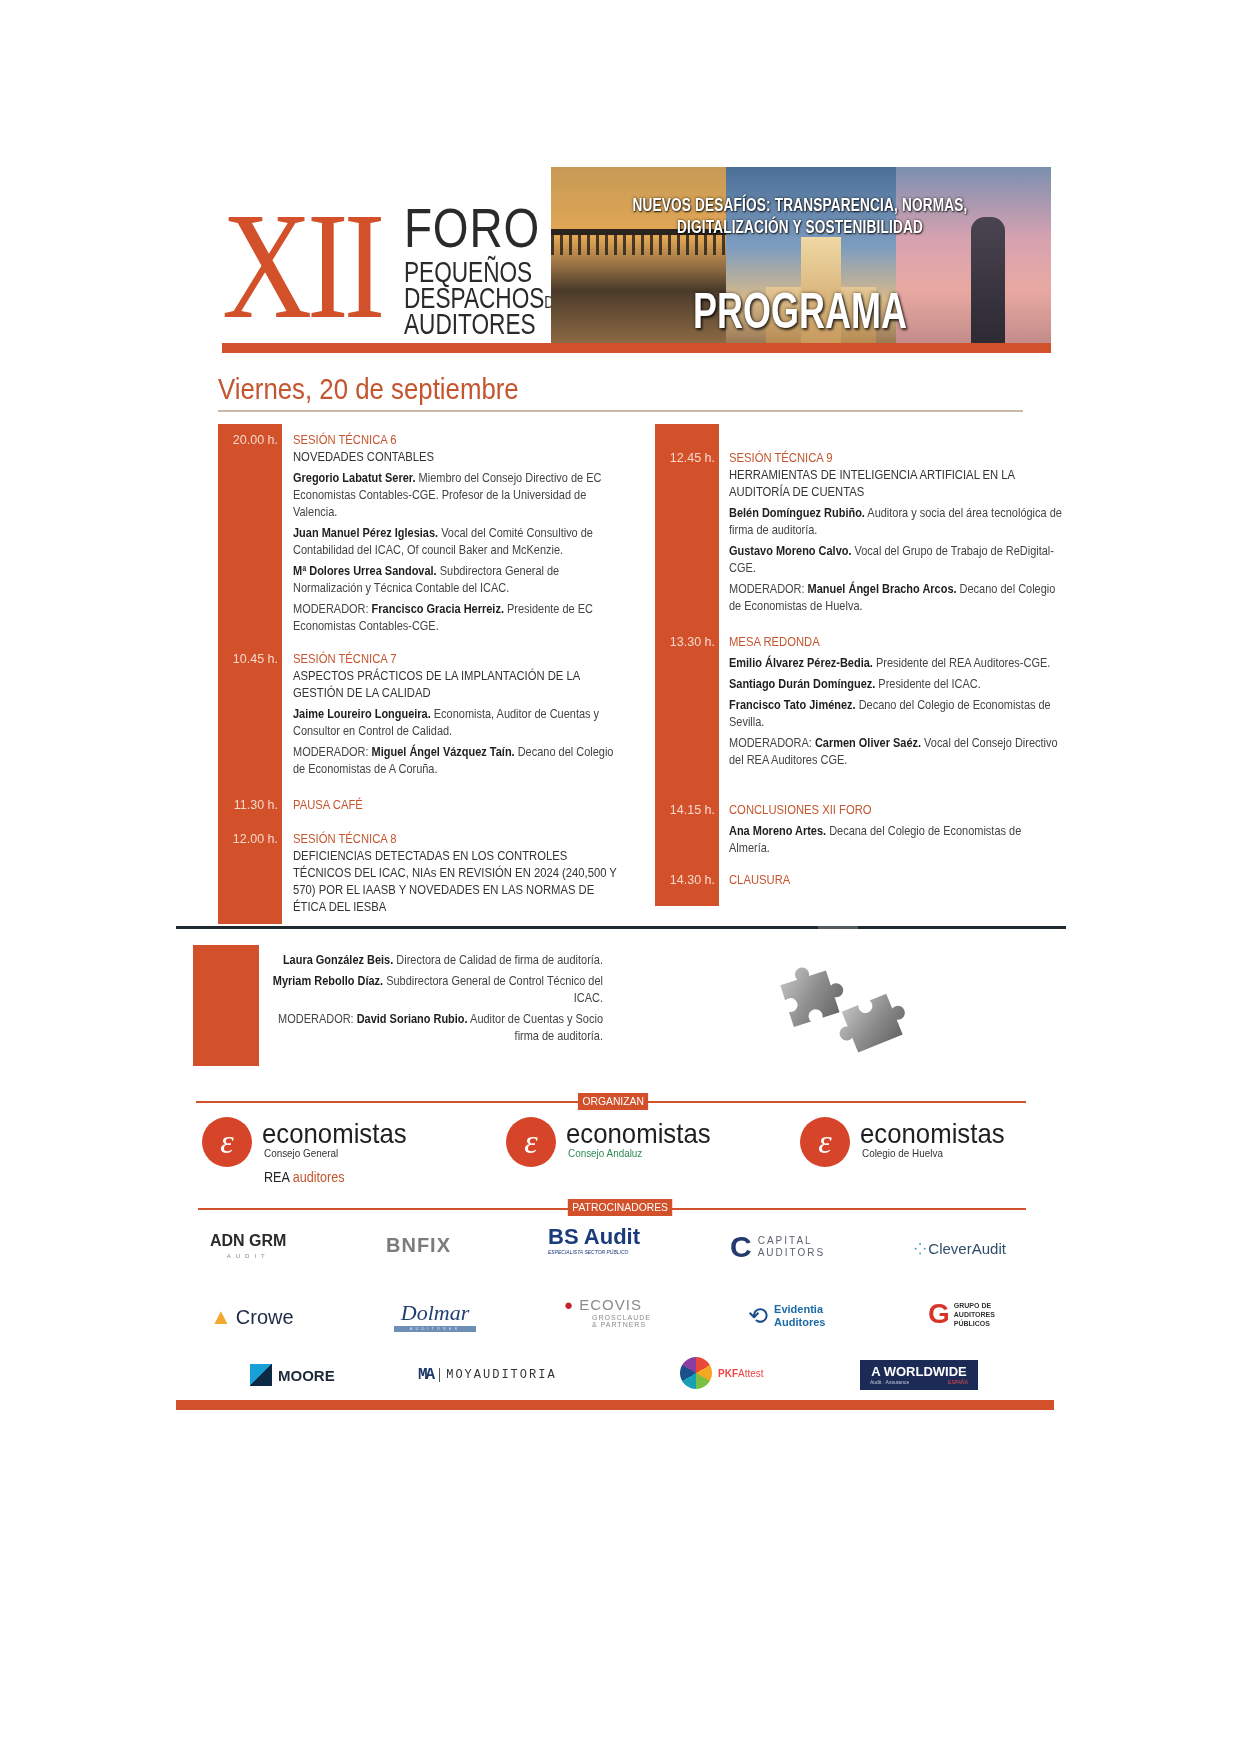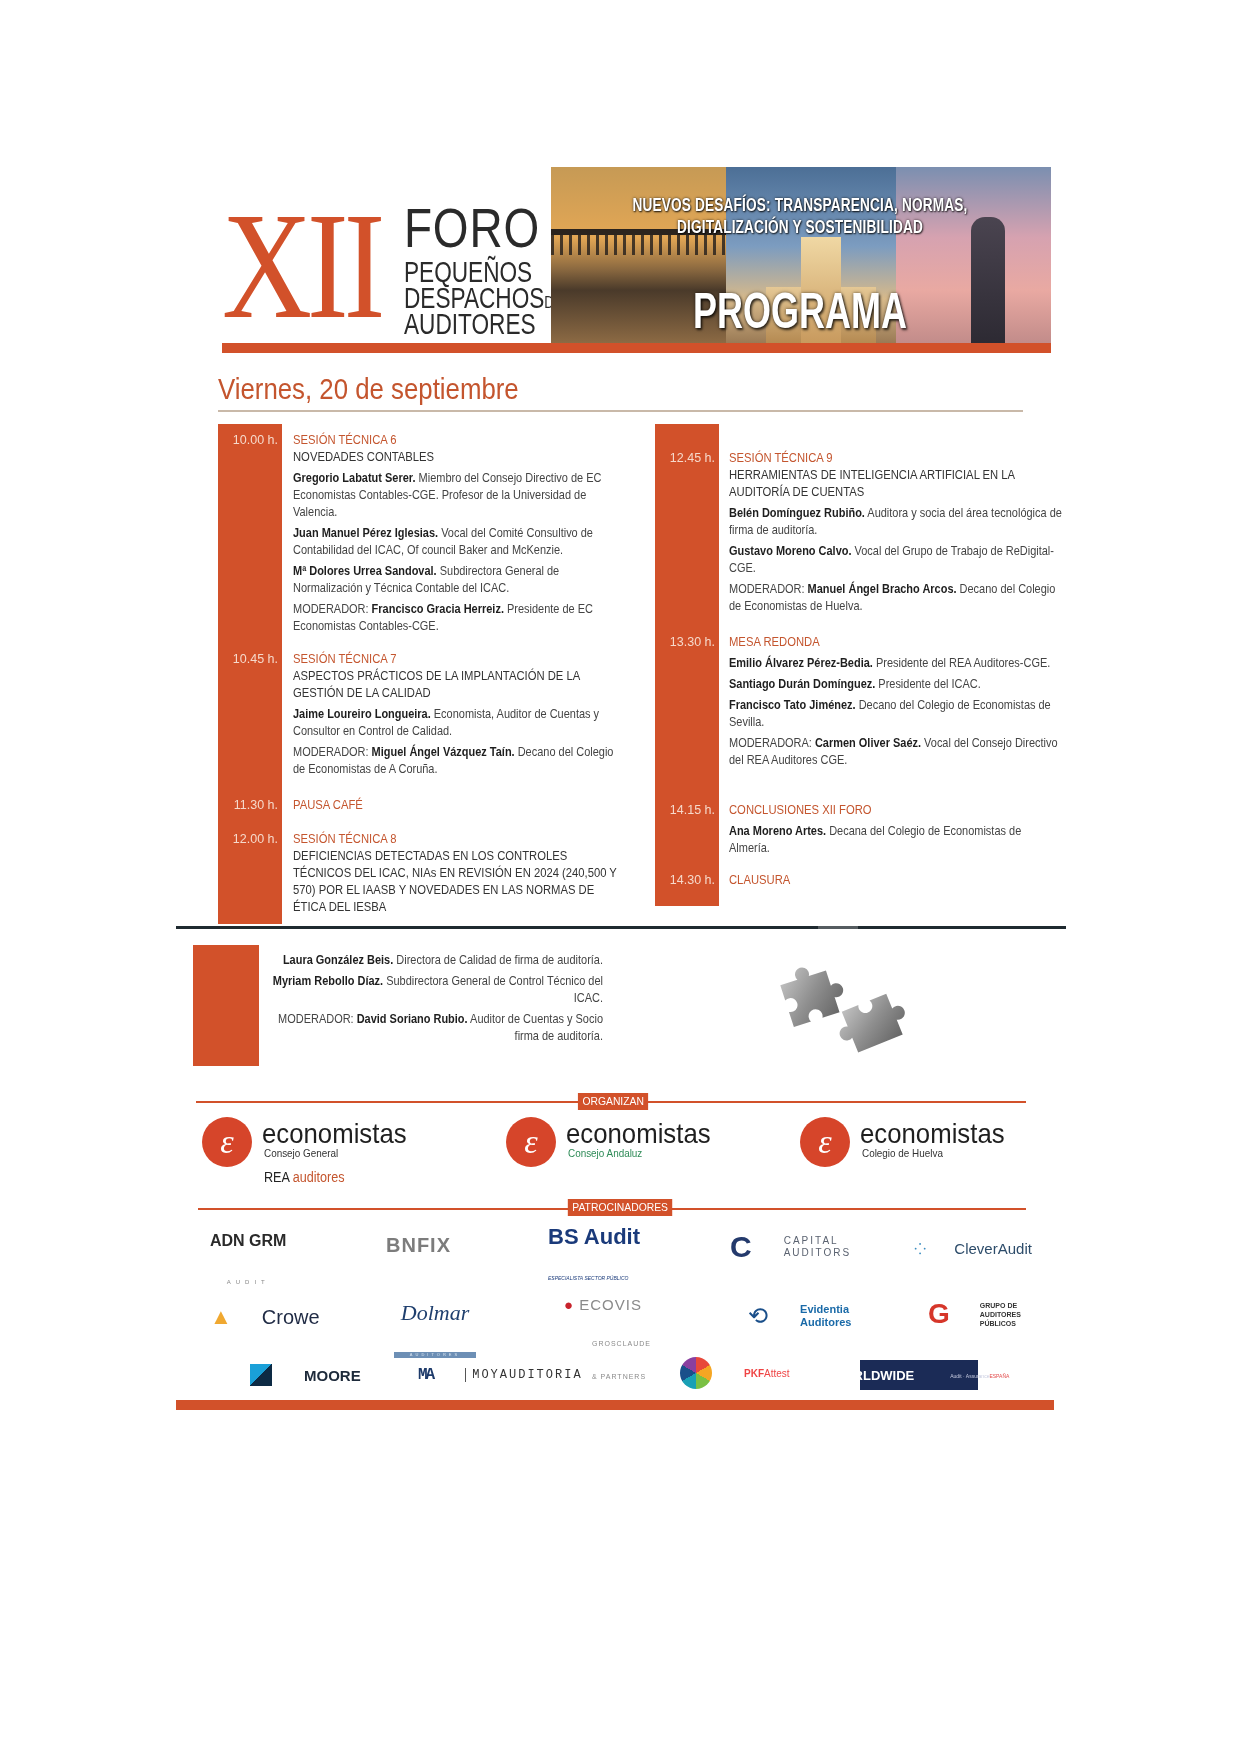--- a/index.html
+++ b/index.html
@@ -62,21 +62,21 @@
   .org { position: absolute; }
   .org .circle { position:absolute; left:0; top:0; width:50px; height:50px; border-radius:50%; background:#d6452a;
     color:#fff; font-family:"Liberation Serif", serif; font-size:34px; line-height:50px; text-align:center; font-style: italic; }
   .org .name { position:absolute; left:60px; top:2px; font-size:28px; line-height:30px; color:#1f1f1f; transform: scaleX(0.92); transform-origin:left top; white-space:nowrap; }
   .org .tag { position:absolute; left:62px; top:30px; font-size:11px; color:#333; white-space:nowrap; transform: scaleX(0.9); transform-origin:left top; }
   .org .tag.green { color: #2e8b57; }
   .org .extra { position:absolute; left:62px; top:52px; font-size:14px; color:#222; white-space:nowrap; transform: scaleX(0.9); transform-origin:left top; }
   .org .extra span { color: #c4552e; }
 
   
-  .sp { position: absolute; display:flex; align-items:center; white-space:nowrap;gap:26px; }
+  .sp { position: absolute; display:flex; align-items:center; white-space:nowrap; }
   .bottom-bar { position: absolute; left: 176px; top: 1400px; width: 878px; height: 10px; background: #d2512a; }
 </style>
 </head>
 <body>
 
 <div class="hdr-xii">XII</div>
 <div class="hdr-foro">FORO</div>
 <div class="hdr-sub" style="top:258px">PEQUEÑOS</div>
 <div class="hdr-sub" style="top:284px">
   <span>DESPACHOS</span><span class="small">DE</span>
@@ -99,21 +99,21 @@
 </div>
 <div class="hdr-programa">PROGRAMA</div>
 <div class="hdr-bar"></div>
 
 <div class="day-title">Viernes, 20 de septiembre</div>
 <div class="day-rule"></div>
 
 <div class="colbar" style="left:218px; top:424px; width:64px; height:500px;"></div>
 
 <div class="entry" style="left:218px; top:432px; width:400px;">
-  <div class="time" style="left:0; width:60px;">10.00 h.</div>
+  <div class="time" style="left:0; width:60px;">20.00 h.</div>
   <div class="txt" style="margin-left:75px; width:370px;">
     <div class="ttl">SESIÓN TÉCNICA 6</div>
     <div class="sub">NOVEDADES CONTABLES</div>
     <div class="p"><b>Gregorio Labatut Serer.</b> <span>Miembro del Consejo Directivo de EC Economistas Contables-CGE. Profesor de la Universidad de Valencia.</span></div>
     <div class="p"><b>Juan Manuel Pérez Iglesias.</b> <span>Vocal del Comité Consultivo de Contabilidad del ICAC, Of council Baker and McKenzie.</span></div>
     <div class="p"><b>Mª Dolores Urrea Sandoval.</b> <span>Subdirectora General de Normalización y Técnica Contable del ICAC.</span></div>
     <div class="p"><span>MODERADOR: </span><b>Francisco Gracia Herreiz.</b> <span>Presidente de EC Economistas Contables-CGE.</span></div>
   </div>
 </div>
 
@@ -291,21 +291,21 @@
   <span style="font-weight:bold; font-size:16px; color:#1d3a6a; margin-right:6px; letter-spacing:-2px;">MA</span>
     <span style="border-left:1px solid #555; padding-left:6px;">MOYAUDITORIA</span>
 </div>
 <div class="sp" style="left:680px; top:1357px;">
   <span style="display:inline-block; width:32px; height:32px; border-radius:50%; background:conic-gradient(#e8483a 0 60deg,#f5a623 60deg 120deg,#7ac043 120deg 180deg,#19a0b5 180deg 240deg,#1a4f8a 240deg 300deg,#8a3fa0 300deg 360deg); margin-right:6px;"></span>
   <span style="display:flex; font-size:10px; color:#ef4444; line-height:13px;">
     <b>PKF</b>
     <span>Attest</span>
   </span>
 </div>
-<div class="sp" style="left:860px; top:1360px; width:118px; height:30px; background:#1b2b56; align-items:center; justify-content:center; line-height:1;">
+<div class="sp" style="left:860px; top:1360px; width:118px; height:30px; background:#1b2b56; flex-direction:column; align-items:center; justify-content:center; line-height:1;">
   <div style="color:#fff; font-weight:bold; font-size:13px;">A WORLDWIDE</div>
   <div style="color:#c7cbe0; font-size:5px; width:100%; display:flex; justify-content:space-between; padding:2px 10px 0;">
       <span>Audit · Assurance</span>
       <span style="color:#e24a4a">ESPAÑA</span>
     </div>
 </div>
 
 <div class="bottom-bar"></div>
 
 </body></html>

